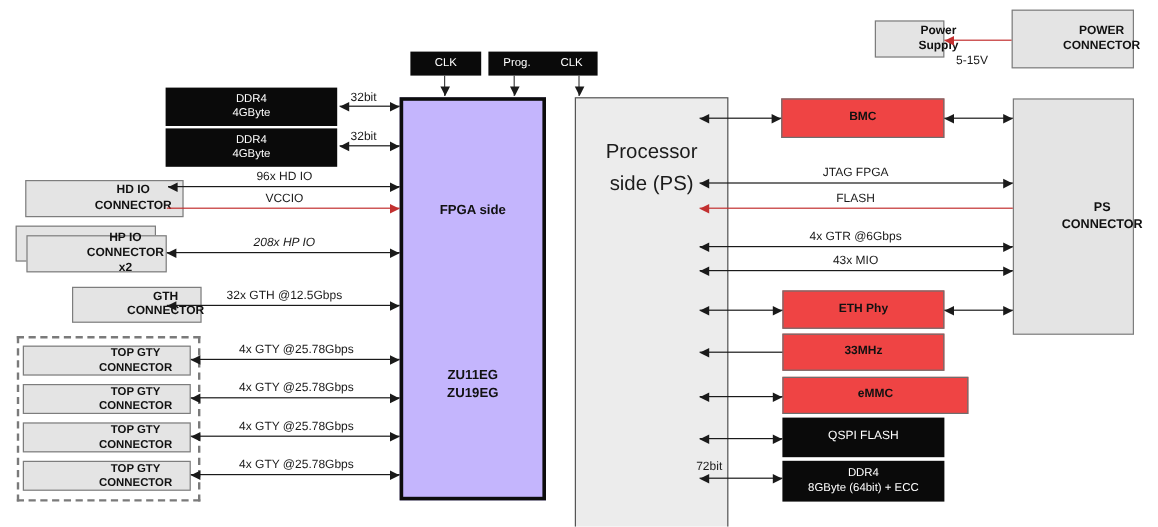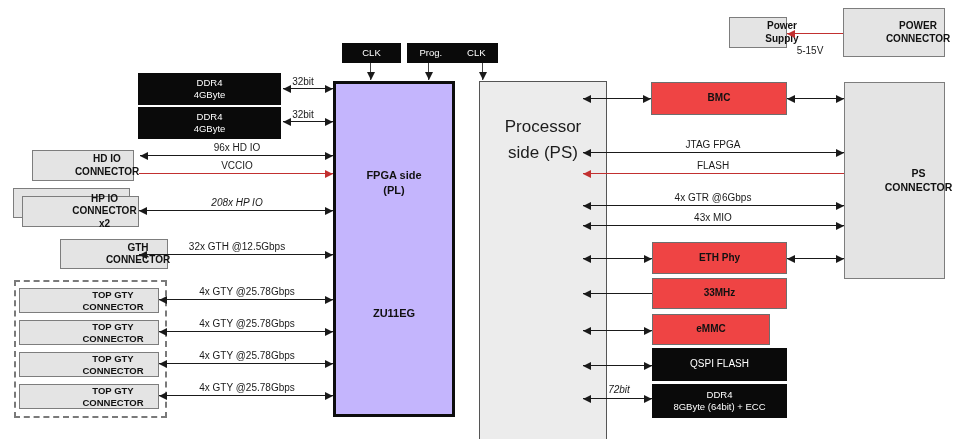--- a/index.html
+++ b/index.html
@@ -77,36 +77,36 @@
 
   <div class="psblock" style="left:455px;top:81px;width:128px;height:412px;margin-left:24px;">
     <div class="pstitle">
       <div>Processor</div>
       <div>side (PS)</div>
     </div>
   </div>
   <div class="fpgablock" style="left:333px;top:81px;width:122px;height:336px;">
     <div class="fpgatitle">
       <div>FPGA side</div>
-      <div>(PL)</div>
     </div>
     <div class="fpgachip">
       <div>ZU11EG</div>
+      <div>ZU19EG</div>
     </div>
   </div>
 
   <div class="box dark" style="left:138px;top:73px;width:143px;height:32px;">
     <span>DDR4</span>
     <span>4GByte</span>
   </div>
   <div class="box dark" style="left:138px;top:107px;width:143px;height:32px;">
     <span>DDR4</span>
     <span>4GByte</span>
   </div>
-  <div class="box light" style="left:32px;top:150px;width:102px;height:31px;">
+  <div class="box light" style="left:21px;top:150px;width:132px;height:31px;">
     <span>HD IO CONNECTOR</span>
   </div>
   <div class="box light" style="left:13px;top:188px;width:117px;height:30px;"></div>
   <div class="box light" style="left:22px;top:196px;width:117px;height:31px;">
     <span>HP IO CONNECTOR</span>
     <span>x2</span>
   </div>
   <div class="box light" style="left:21px;top:239px;width:108px;height:30px;margin-left:39px;">
     <span>GTH CONNECTOR</span>
   </div>
@@ -151,21 +151,21 @@
   </div>
   <div class="box light" style="left:844px;top:82px;width:101px;height:197px;font-size:10.5px;">
     <span>PS CONNECTOR</span>
   </div>
   <div class="box mid" style="left:652px;top:242px;width:135px;height:32px;">
     <span>ETH Phy</span>
   </div>
   <div class="box mid" style="left:652px;top:278px;width:135px;height:31px;">
     <span>33MHz</span>
   </div>
-  <div class="box mid" style="left:652px;top:314px;width:118px;height:31px;">
+  <div class="box mid" style="left:652px;top:314px;width:155px;height:31px;">
     <span>eMMC</span>
   </div>
   <div class="box dark" style="left:652px;top:348px;width:135px;height:33px;font-size:10px;">
     <span>QSPI FLASH</span>
   </div>
   <div class="box dark" style="left:652px;top:384px;width:135px;height:34px;">
     <span>DDR4</span>
     <span>8GByte (64bit) + ECC</span>
   </div>
 
@@ -179,15 +179,15 @@
   <div class="hl l r" style="left:787px;top:258px;width:57px;"></div>
   <div class="hl l" style="left:583px;top:293px;width:69px;"></div>
   <div class="hl l r" style="left:583px;top:330px;width:69px;"></div>
   <div class="hl l r" style="left:583px;top:365px;width:69px;"></div>
   <div class="hl l r" style="left:583px;top:398px;width:69px;"></div>
 
   <div class="albl" style="left:713px;top:139px;">JTAG FPGA</div>
   <div class="albl" style="left:713px;top:160px;">FLASH</div>
   <div class="albl" style="left:713px;top:192px;">4x GTR @6Gbps</div>
   <div class="albl" style="left:713px;top:212px;">43x MIO</div>
-  <div class="albl" style="left:619px;top:384px;font-style:italic;">72bit</div>
+  <div class="albl" style="left:591px;top:384px;">72bit</div>
 
 </div>
 
 </body></html>

